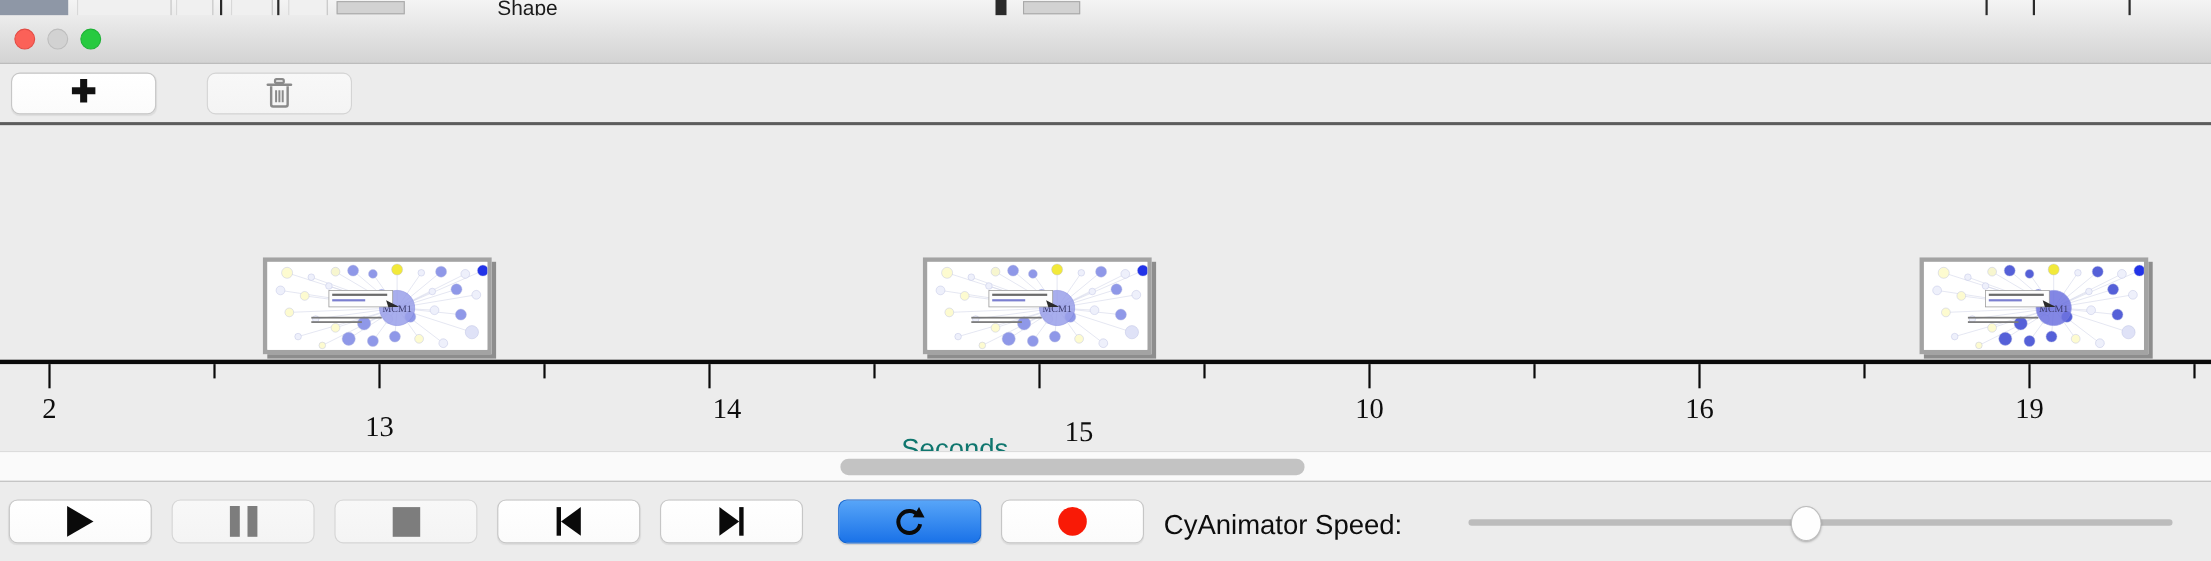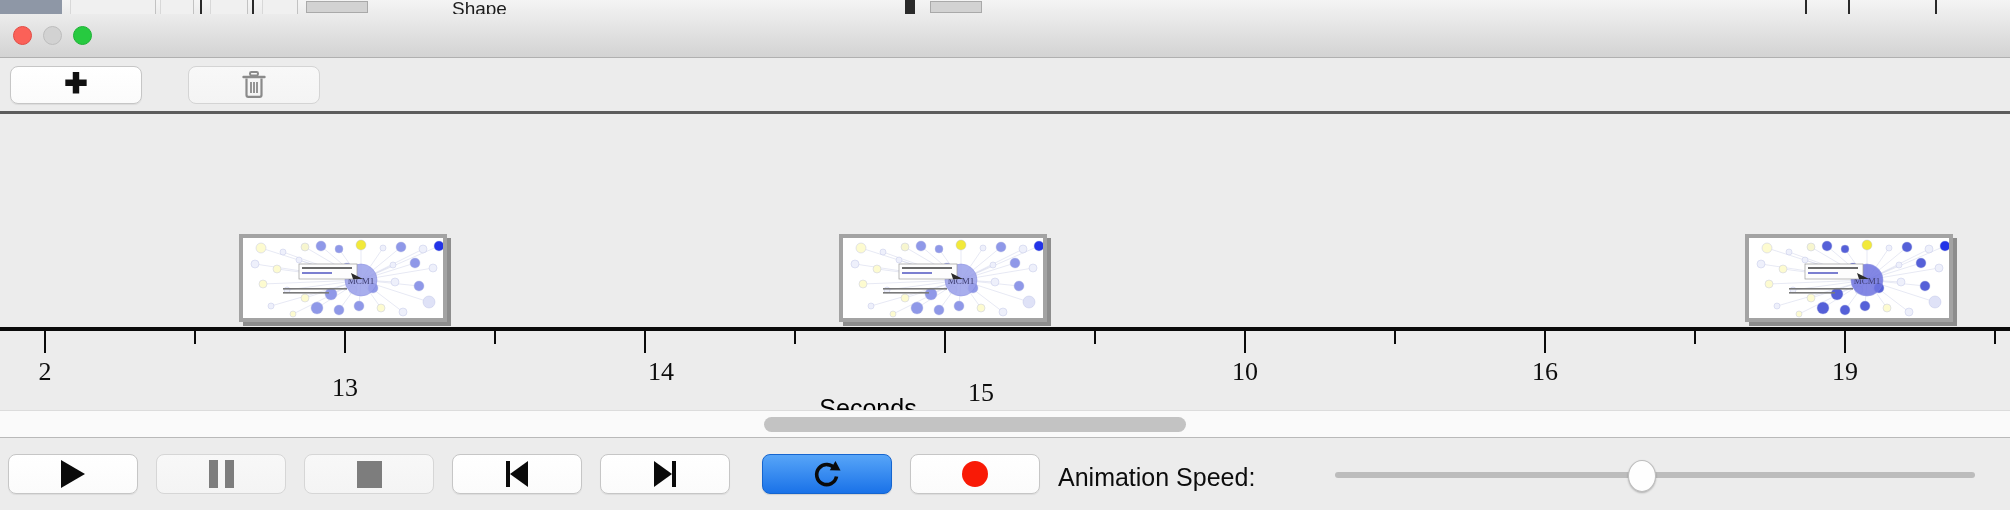--- a/index.html
+++ b/index.html
@@ -112,21 +112,21 @@
   }
   .tick.major { height: 22px; }
   .tick.minor { height: 13px; }
   .tick-label {
     position: absolute; top: 243px; font-size: 26px; color: #0d0d0d;
     transform: translateX(-50%); white-space: nowrap;
     font-family: "Liberation Serif", serif;
   }
   .axis-title {
     position: absolute; top: 280px; left: 0; width: 1736px;
-    text-align: center; font-size: 25px; color: #000000;
+    text-align: center; font-size: 25px; color: #0f766e;
   }
 
   
   .hscroll-track {
     position: absolute; left: 0; top: 410px; width: 2010px; height: 28px;
     background: #fafafa; border-top: 1px solid #dcdcdc; border-bottom: 1px solid #b9b9b9;
   }
   .hscroll-thumb {
     position: absolute; left: 762px; top: 6px; width: 420px; height: 15px;
     background: #c3c3c3; border-radius: 8px;
@@ -550,18 +550,18 @@
     </div>
     <div class="ctl active" id="loop-button">
       <svg width="30" height="30" viewBox="0 0 30 30">
         <path d="M23 10 A10 10 0 1 0 24.5 17.5" fill="none" stroke="#0a0a0a" stroke-width="3.6"></path>
         <polygon points="23.5,2 28.5,11.5 17.8,11.2" fill="#0a0a0a"></polygon>
       </svg>
     </div>
     <div class="ctl" id="record-button">
       <span class="ico-record"></span>
     </div>
-    <div class="speed-label">Animation Speed:</div>
+    <div class="speed-label">CyAnimator Speed:</div>
     <div class="speed-slider">
       <div class="speed-thumb" style="left: 293.2px;"></div>
     </div>
   </div>
 </div>
 
 </body></html>

